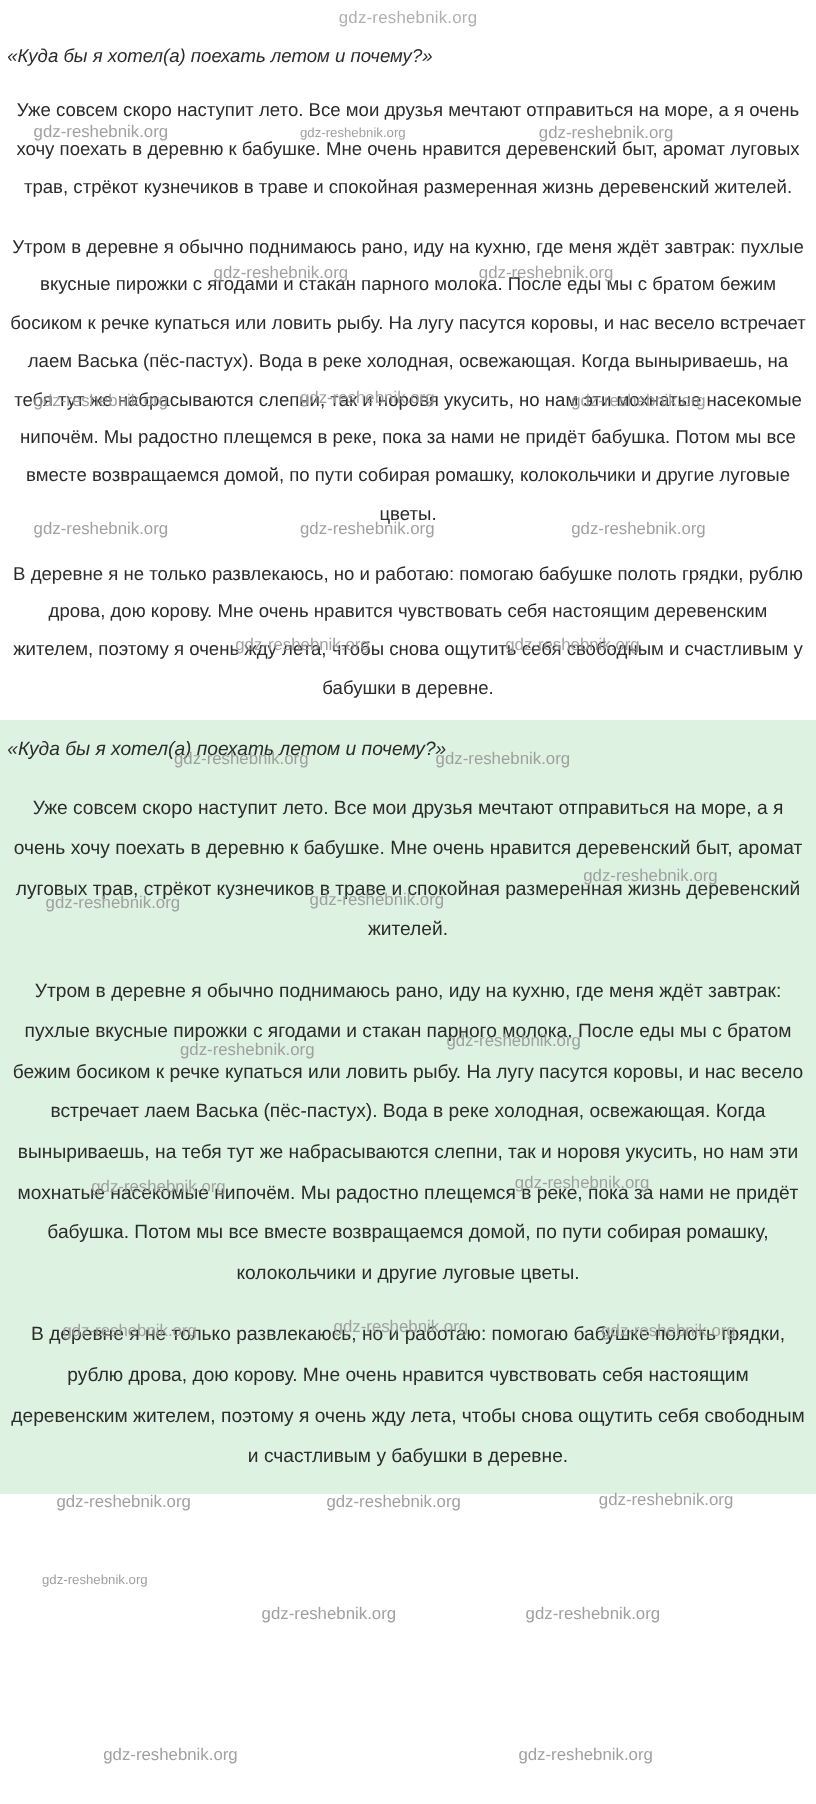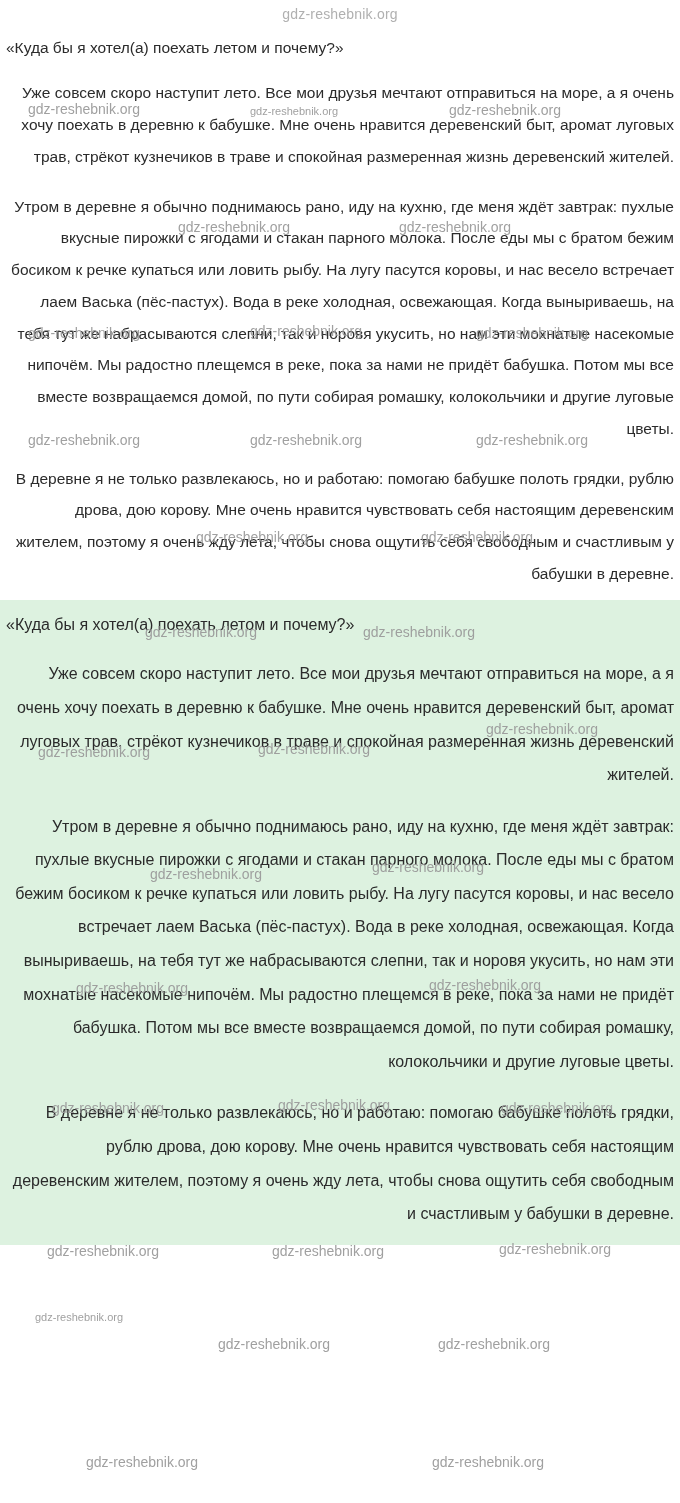--- a/index.html
+++ b/index.html
@@ -41,27 +41,28 @@
   .section-green {
     background: #ddf2e0;
     padding-top: 8px;
     padding-bottom: 14px;
   }
   .q-title {
     font-size: 15.5px;
     line-height: 1.5;
     color: #2b2b2b;
     margin: 0 0 18px 0;
+    font-style: italic;
   }
   .para {
     font-size: 15.5px;
     line-height: 2.05;
     color: #2b2b2b;
     margin: 0 0 18px 0;
-    text-align: right;
+    text-align: center;
   }
   .section-green .para,
   .section-green .q-title {
     font-size: 16px;
     line-height: 2.1;
   }
   .section-green .q-title {
     margin-bottom: 16px;
   }
   .para:last-child {

